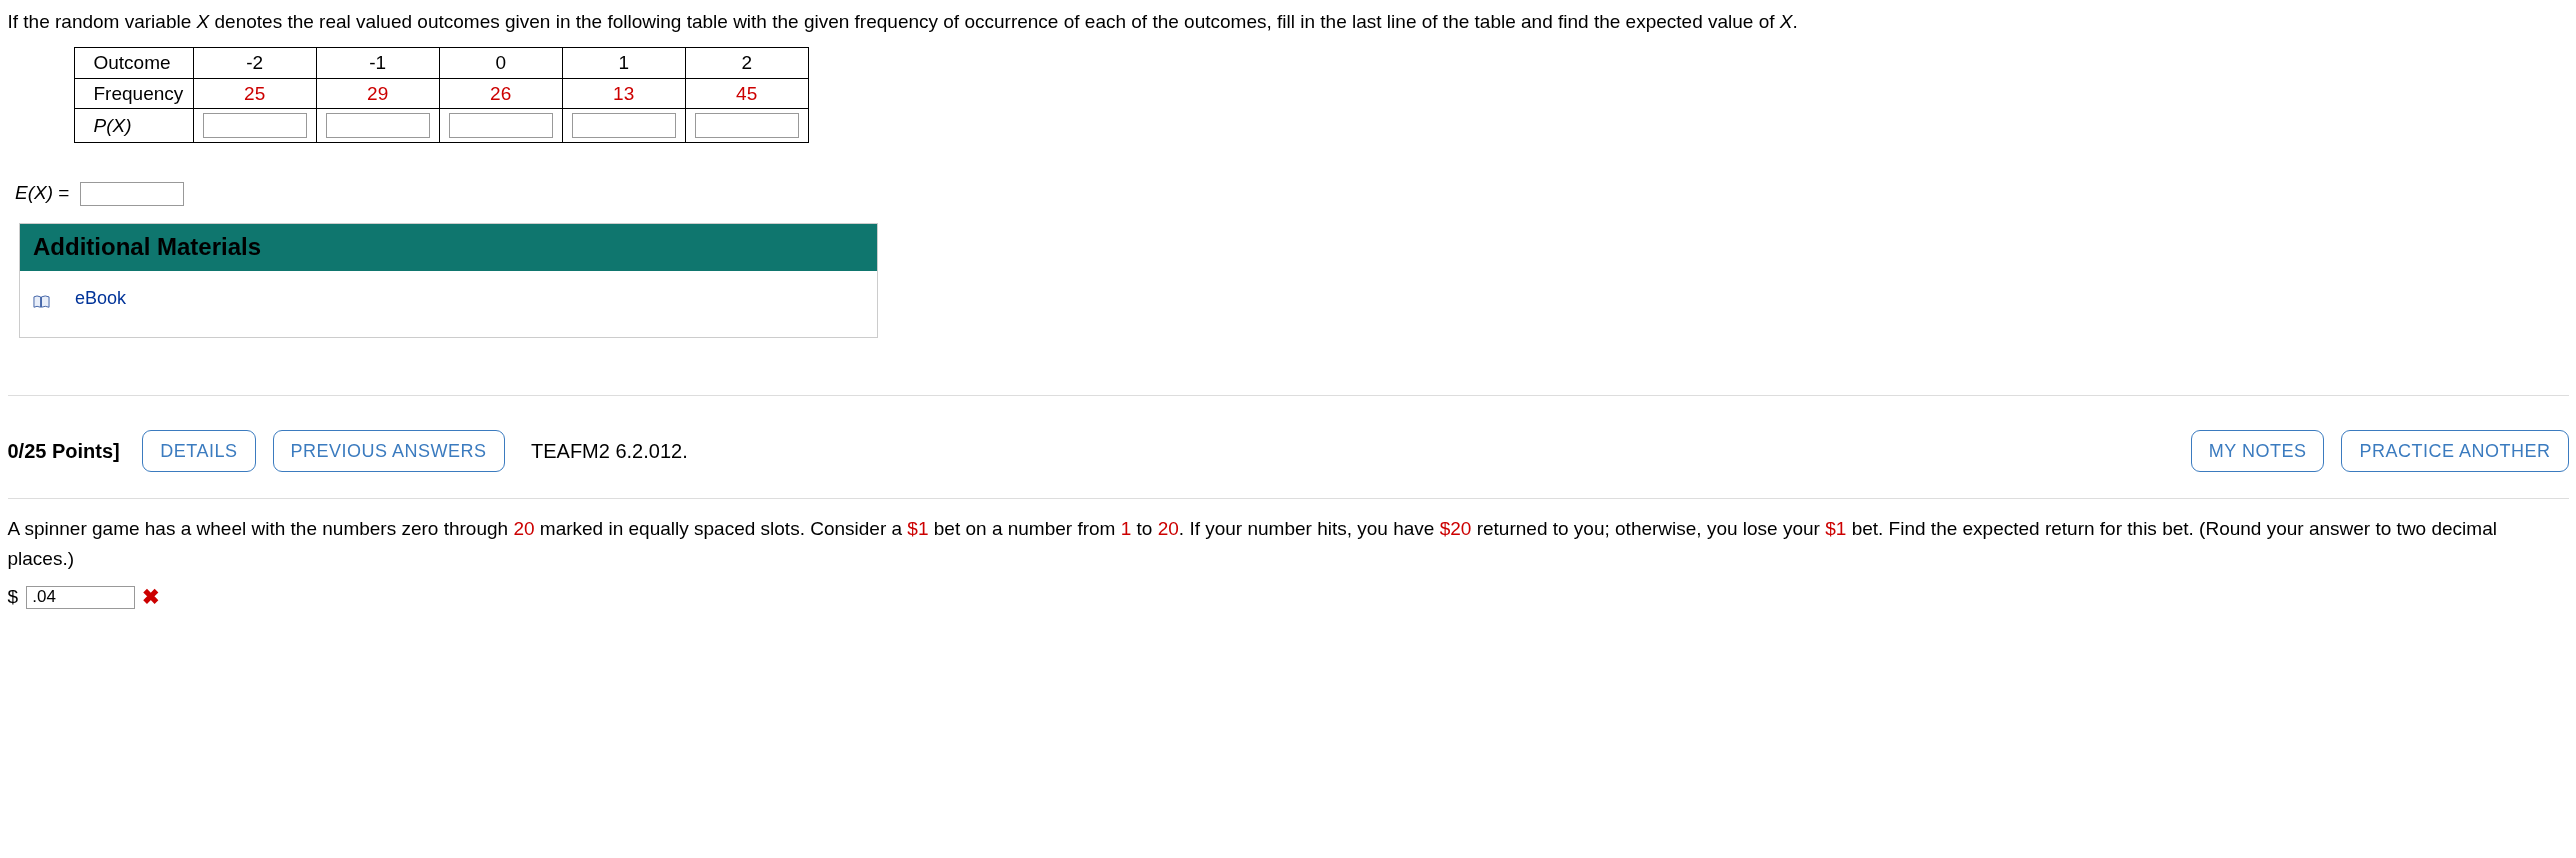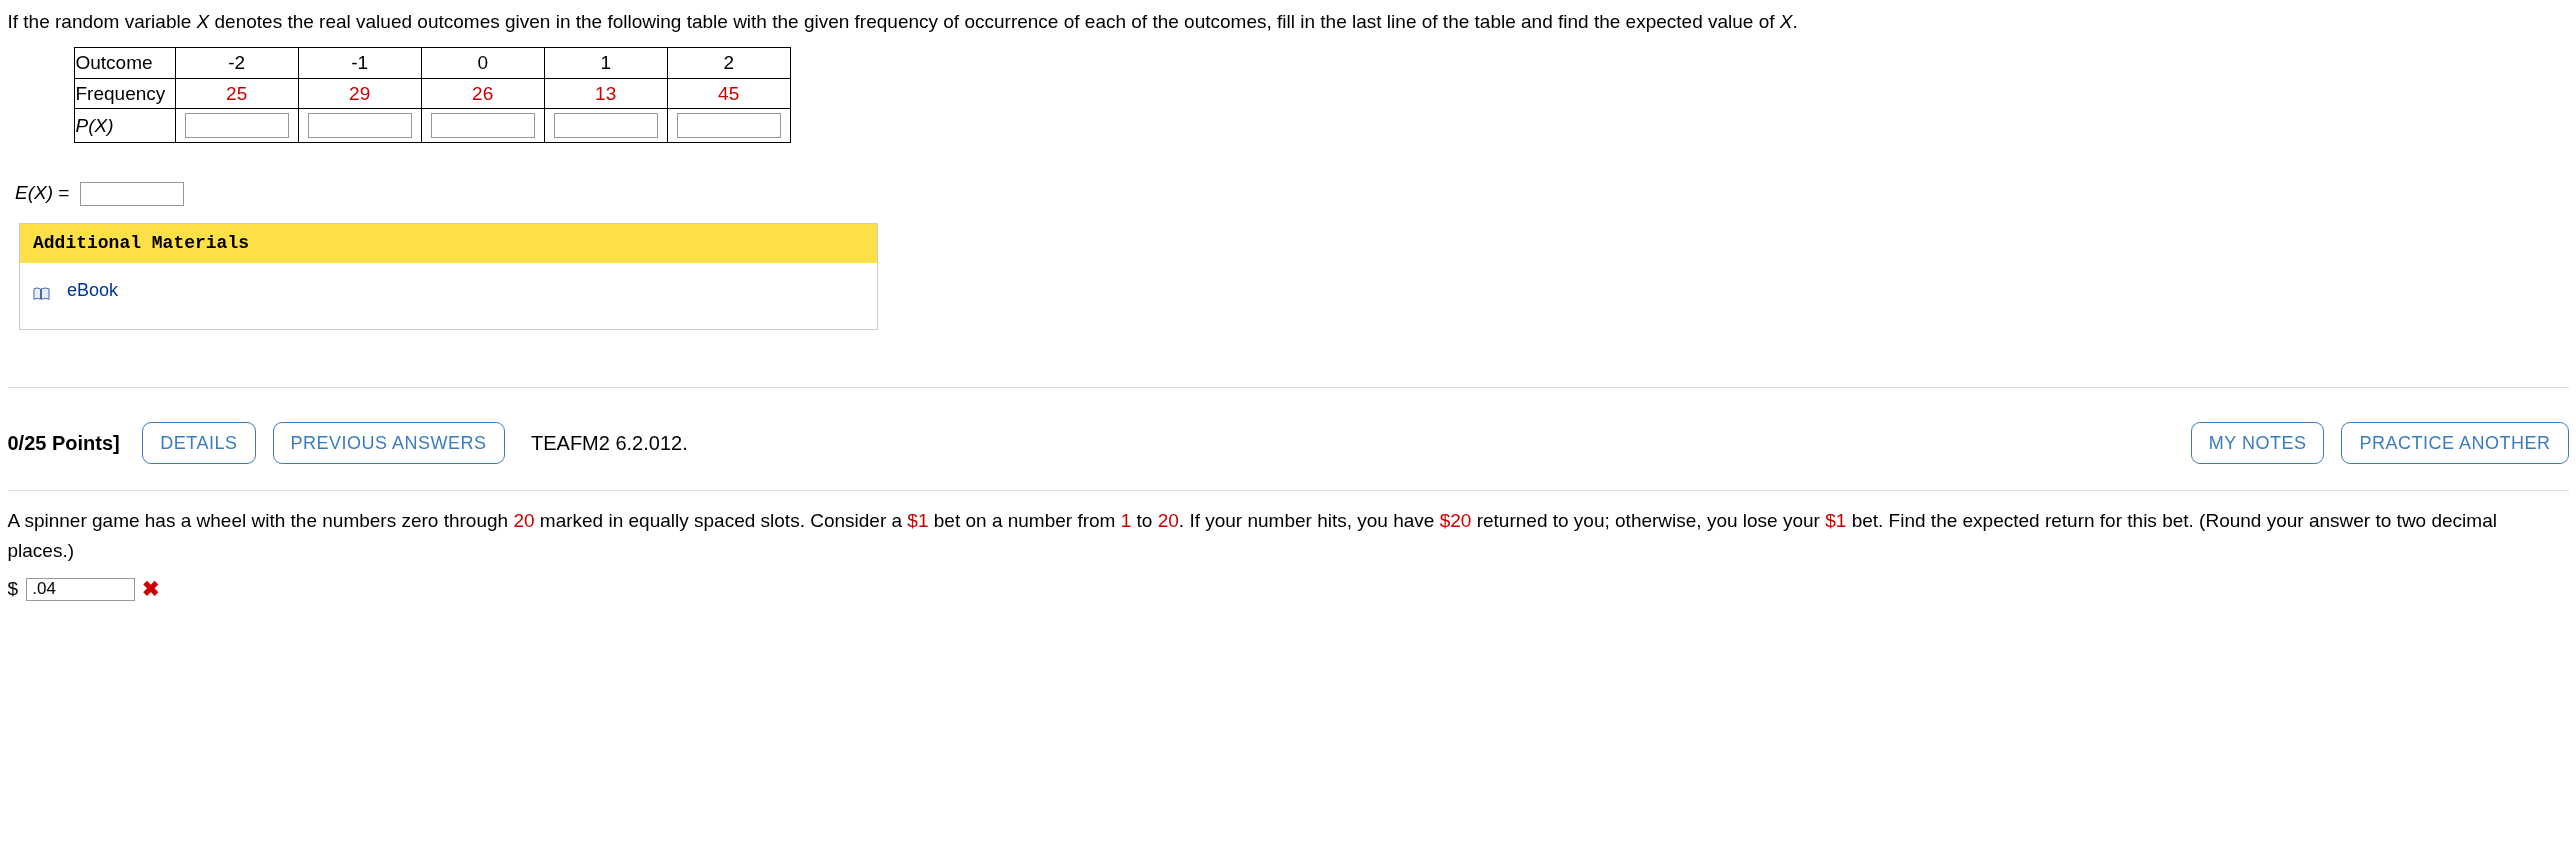--- a/index.html
+++ b/index.html
@@ -15,21 +15,21 @@
   .question-text { line-height: 1.5; margin-bottom: 11.3px; }
   .italic { font-style: italic; }
   .table-wrap { margin-left: 66px; margin-bottom: 22.6px; }
   table.outcome { border-collapse: collapse; }
   table.outcome td, table.outcome th {
     border: 1.4px solid #000;
     padding: 3.8px 5.7px;
     text-align: center;
     font-weight: normal;
   }
-  table.outcome th { text-align: left; padding-left: 1px; padding-right: 9.4px; }
+  table.outcome th { text-align: left; padding-left: 19px; padding-right: 9.4px; }
   table.outcome td.col { width: 123px; }
   .red { color: #cc0000; }
   .px-input {
     border: 0.9px solid #999;
     height: 24.5px;
     width: 104px;
     background: #fff;
     font-size: 17px;
     padding: 1.9px 3.8px;
   }
@@ -43,34 +43,33 @@
     vertical-align: middle;
     margin-left: 5.7px;
   }
   .additional-box {
     width: 859px;
     border: 0.9px solid #ccc;
     margin-left: 11.3px;
     margin-bottom: 57px;
   }
   .additional-header {
-    background: #fde047;
+    background: #0f766e;
     font-weight: bold;
     padding: 9.4px 13.2px;
-    font-size: 18px;
-    font-family: Liberation Mono, monospace;
+    font-size: 24px;
   }
   .additional-body { padding: 17px 13.2px 24.5px 13.2px; }
   .ebook-link {
     color: #003399;
     text-decoration: none;
     font-size: 18px;
     display: inline-flex;
     align-items: center;
-    gap: 17px;
+    gap: 25px;
   }
   .hr { border-top: 0.9px solid #ddd; margin: 0 0 0 0; height:0.9px; width:100%; }
   .nav-row {
     display: flex;
     align-items: center;
     padding: 34px 0 26.4px 0;
     width: 100%;
   }
   .points { font-weight: bold; font-size: 20px; margin-right: 22.6px; }
   .btn {

